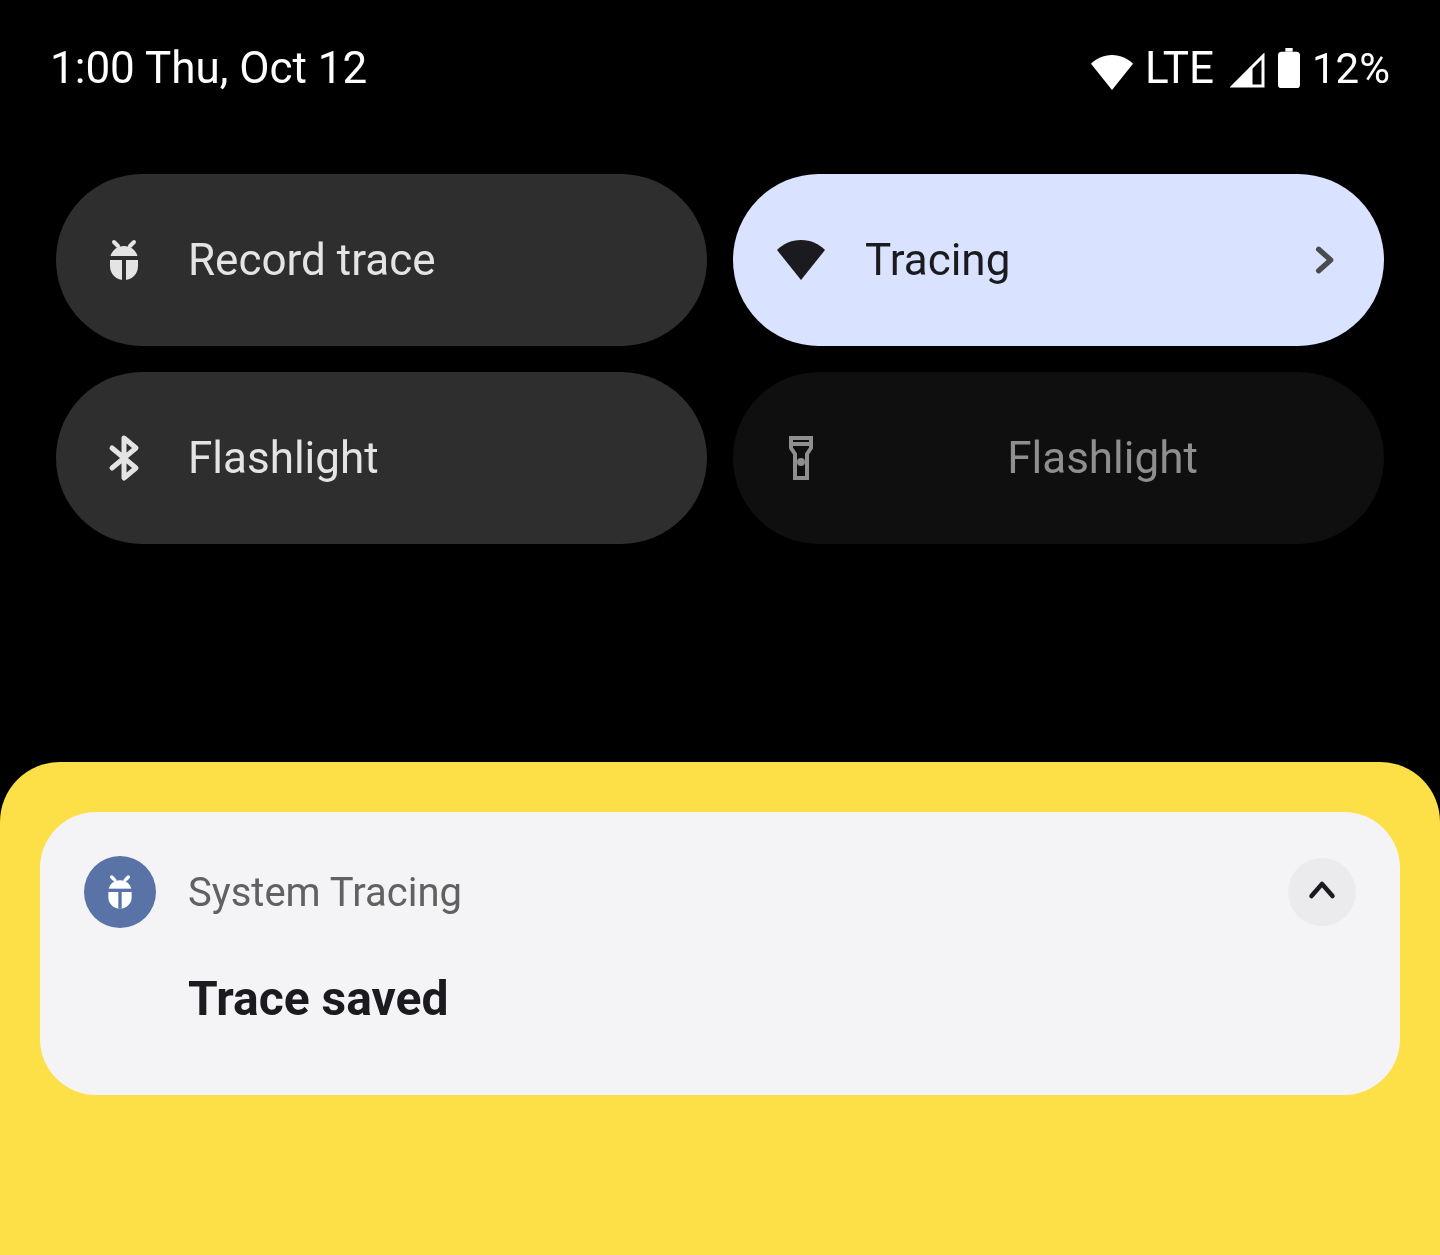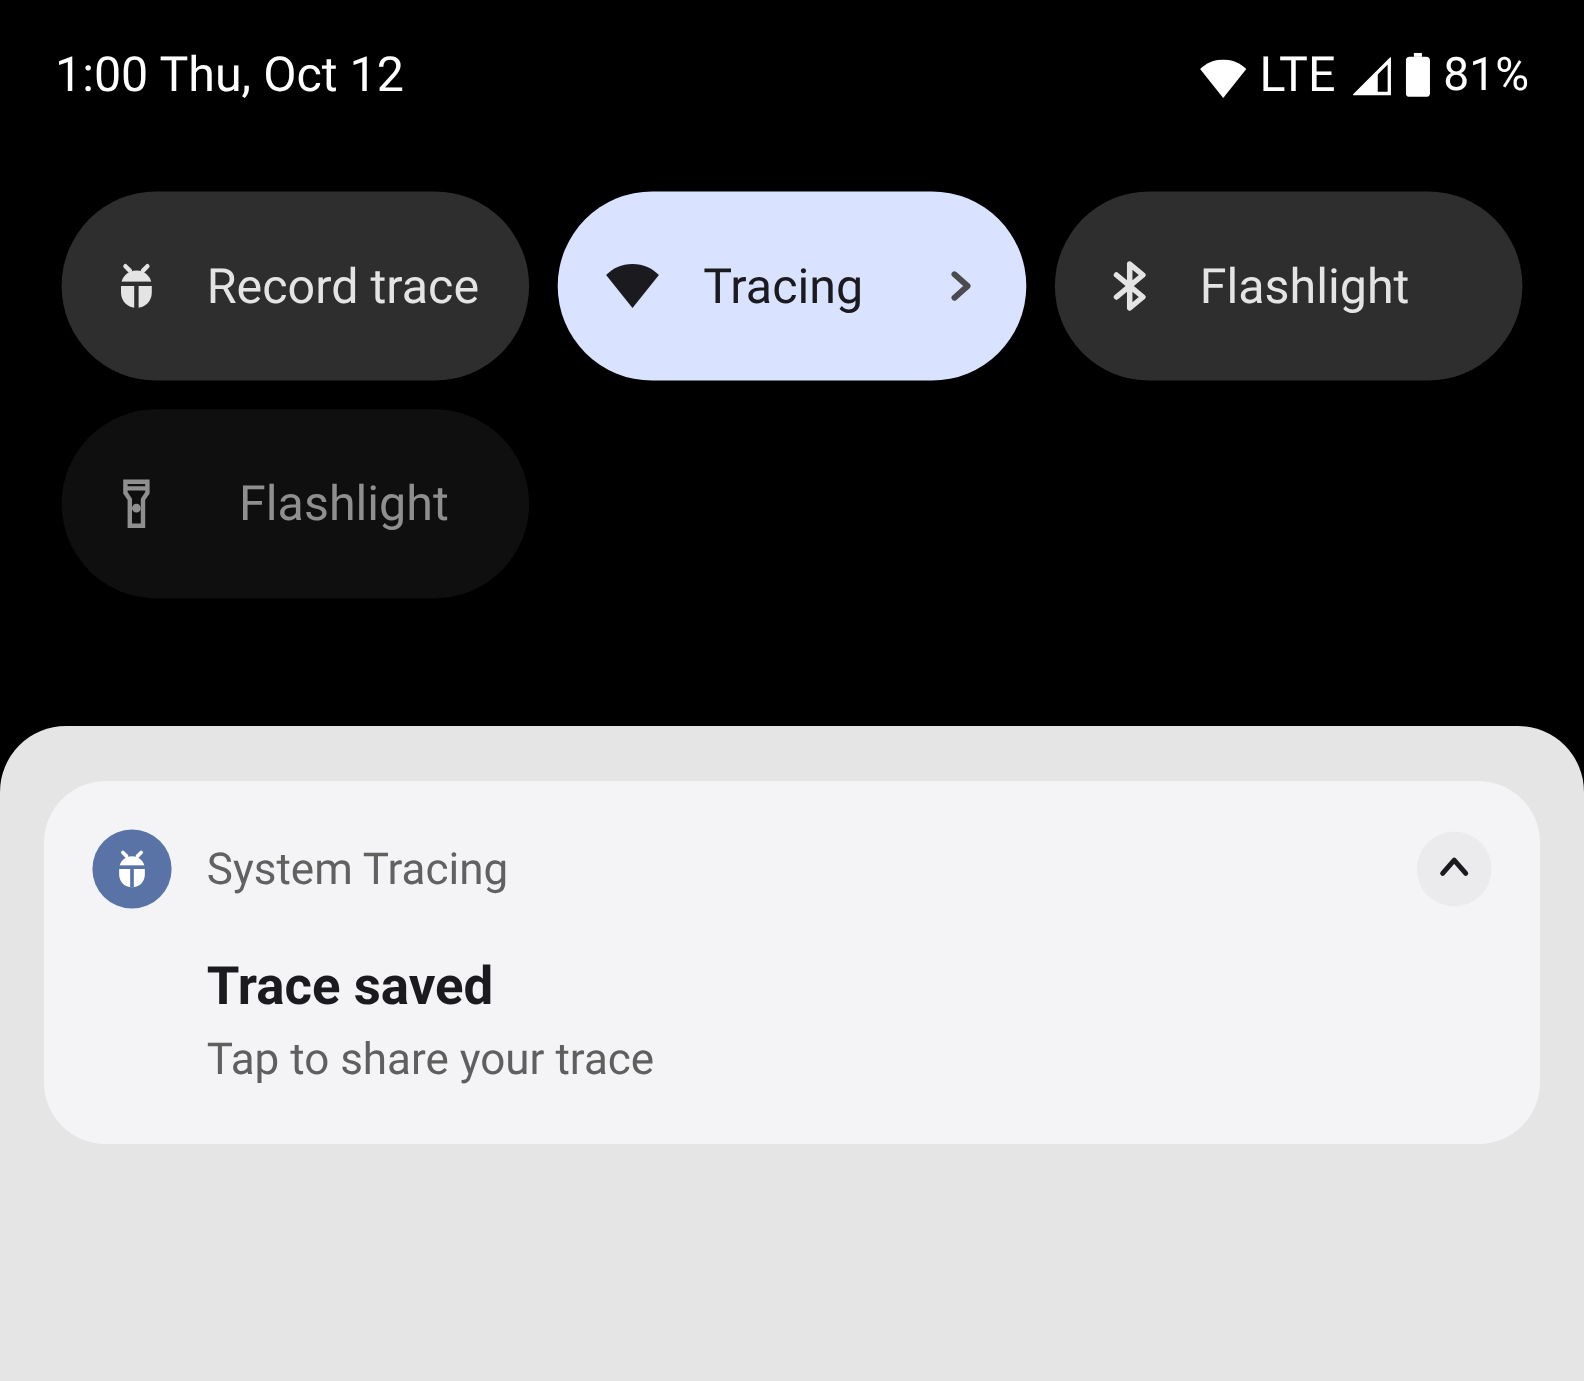--- a/index.html
+++ b/index.html
@@ -45,21 +45,21 @@
     .signal-icon {
       width: 36px;
       height: 36px;
     }
     .battery-icon {
       width: 22px;
       height: 40px;
     }
     .tiles-container {
       display: grid;
-      grid-template-columns: 1fr 1fr 1fr;
+      grid-template-columns: 1fr 1fr;
       gap: 26px;
       padding: 60px 56px 0 56px;
     }
     .tile {
       height: 172px;
       border-radius: 86px;
       display: flex;
       align-items: center;
       padding: 0 44px;
       gap: 40px;
@@ -103,25 +103,25 @@
       height: 32px;
       display: flex;
       align-items: center;
       justify-content: center;
     }
     .notifications-area {
       position: absolute;
       bottom: 0;
       left: 0;
       right: 0;
-      background: #e5e5e5;
+      background: #fde047;
       border-top-left-radius: 60px;
       border-top-right-radius: 60px;
       padding: 50px 40px 0 40px;
-      height: 595px;
+      height: 493px;
     }
     .notification-card {
       background: #f4f4f6;
       border-radius: 56px;
       padding: 44px 44px 54px 44px;
     }
     .notif-header {
       display: flex;
       align-items: center;
       gap: 32px;
@@ -183,21 +183,21 @@
           <path d="M2 22 L22 2 L22 22 Z" stroke="#ffffff" stroke-width="2"></path>
           <path d="M2 22 L15 9 L15 22 Z" fill="#ffffff"></path>
         </svg>
     </span>
     <span class="battery-icon">
       <svg viewBox="0 0 12 22" fill="#ffffff">
           <rect x="4" y="0" width="4" height="2"></rect>
           <rect x="0" y="2" width="12" height="20" rx="2"></rect>
         </svg>
     </span>
-    <span>81%</span>
+    <span>12%</span>
   </div>
 </div>
 
 <div class="tiles-container">
   <div class="tile inactive-light">
     <span class="tile-icon">
       <svg viewBox="0 0 24 24" fill="#e4e4e4">
         <path d="M7 3 L9 5 M17 3 L15 5" stroke="#e4e4e4" stroke-width="2" stroke-linecap="round"></path>
         <path d="M12 5 C8 5 5 8 5 12 L5 15 C5 19 8 22 12 22 C16 22 19 19 19 15 L19 12 C19 8 16 5 12 5 Z"></path>
         <rect x="4" y="10" width="16" height="2" fill="#2e2e2e"></rect>
@@ -257,16 +257,15 @@
       <div class="notif-collapse">
         <span>
           <svg viewBox="0 0 24 24" width="36" height="36" fill="none" stroke="#1b1b1f" stroke-width="3" stroke-linecap="round" stroke-linejoin="round">
               <polyline points="5,16 12,8 19,16"></polyline>
             </svg>
         </span>
       </div>
     </div>
     <div class="notif-body">
       <div class="notif-title">Trace saved</div>
-      <div class="notif-subtitle">Tap to share your trace</div>
     </div>
   </div>
 </div>
 
 </body></html>

